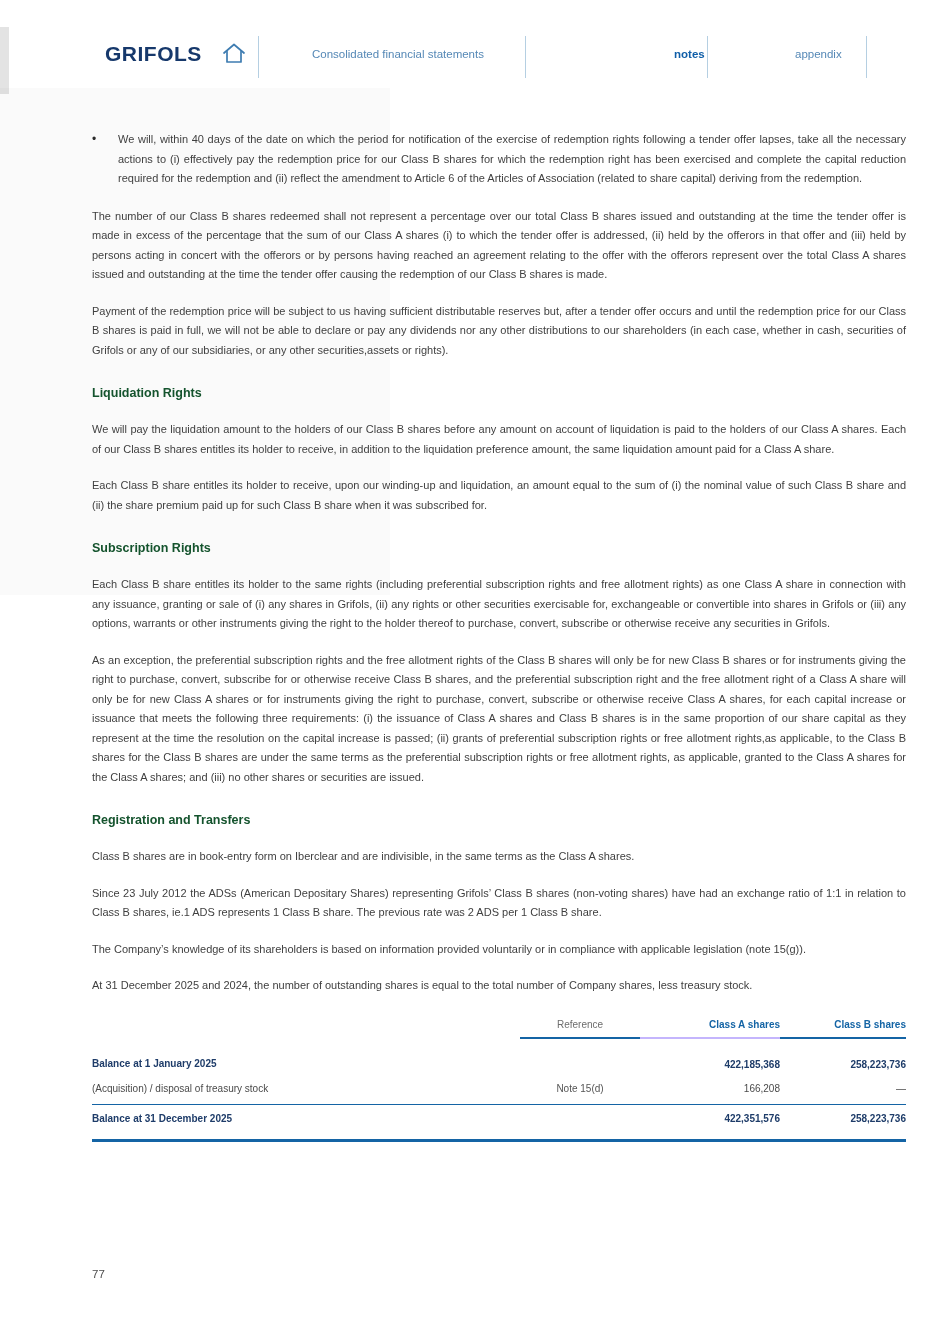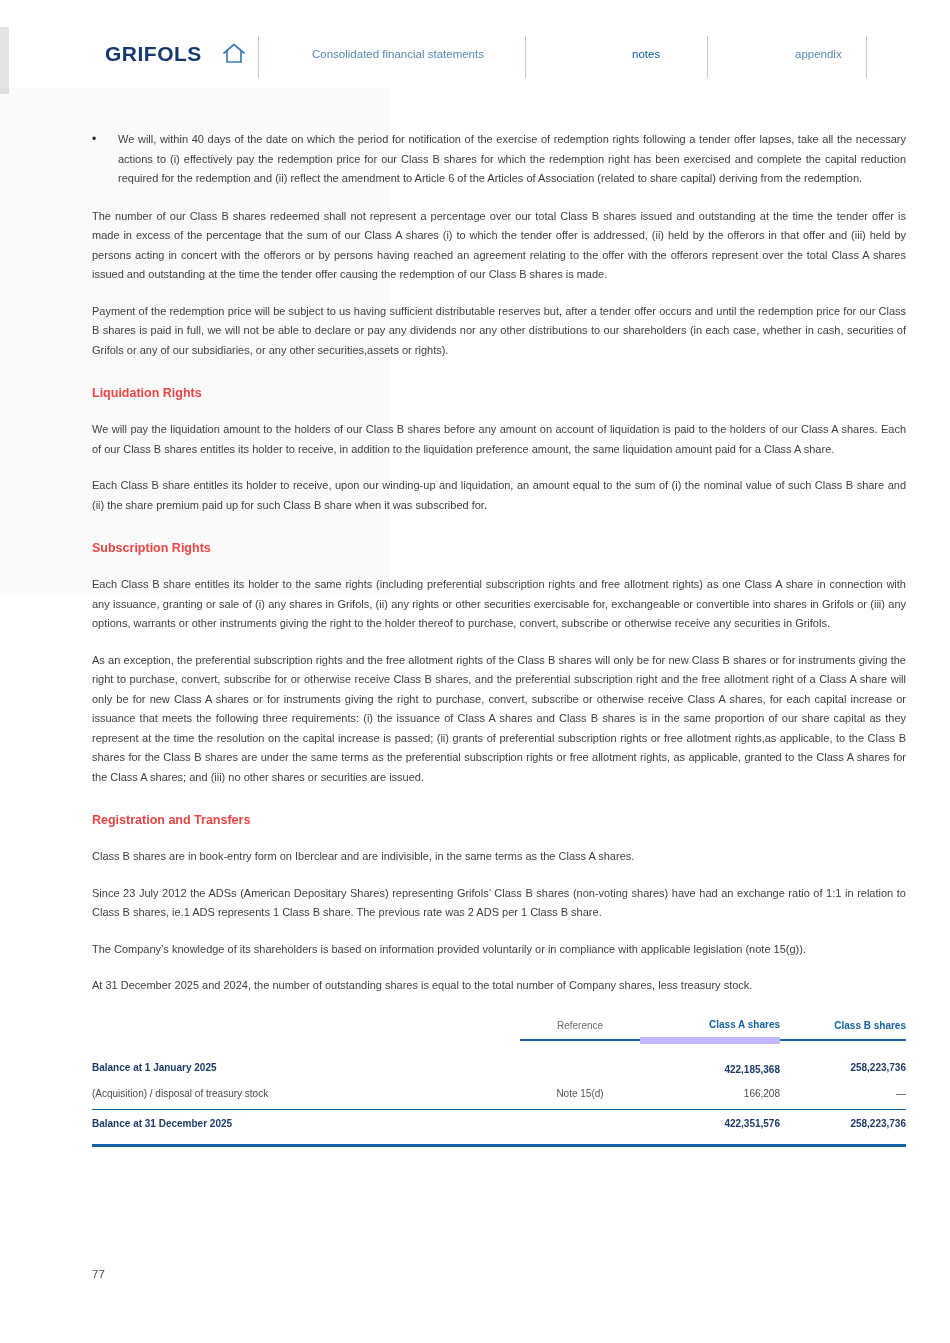--- a/index.html
+++ b/index.html
@@ -28,44 +28,44 @@
   .v-sep { position:absolute; top:6px; width:1px; height:42px; background:#b5cfe2; }
   .sep-1 { left:258px; }
   .sep-2 { left:525px; }
   .sep-3 { left:707px; }
   .sep-4 { left:866px; }
   .nav-item {
     position:absolute; top:18px;
     font-size:11.5px; color:#5588b6; cursor:pointer; white-space:nowrap;
   }
   .nav-1 { left:312px; }
-  .nav-2 { left:632px; font-weight:normal; color:#0f5ea8; }
+  .nav-2 { left:674px; font-weight:bold; color:#0f5ea8; }
   .nav-3 { left:795px; }
 
   
   .content { position:absolute; left:92px; top:130px; width:814px; }
   .para {
     font-size:11px; line-height:19.5px; text-align:justify;
     color:#3f3f3f; margin-bottom:17px;
   }
   .bullet-item { display:flex; margin-bottom:18px; }
   .bullet-marker { width:26px; flex:0 0 26px; font-size:12px; color:#2b2b2b; line-height:19.5px; }
   .bullet-text { flex:1; font-size:11px; line-height:19.5px; text-align:justify; color:#3f3f3f; }
   .section-heading {
-    font-size:12.5px; font-weight:bold; color:#ef4444;
+    font-size:12.5px; font-weight:bold; color:#14532d;
     margin:26px 0 20px 0;
   }
   .table-intro { margin-bottom:10px; }
 
   
   .fin-table { width:100%; border-collapse:collapse; font-size:10px; margin-top:4px; }
   .fin-table th, .fin-table td { padding:4px 0; line-height:16px; }
   th.col-label { border-bottom:none; }
   th.col-ref { width:120px; text-align:center; color:#6d6d6d; font-weight:normal; border-bottom:2px solid #1464a5; }
-  th.col-a   { width:140px; text-align:right;  color:#1464a5; font-weight:bold;   border-bottom:7px solid #c4b5fd; }
+  th.col-a   { width:140px; text-align:right;  color:#1464a5; font-weight:bold;   border-bottom:2px solid #c4b5fd; }
   th.col-b   { width:126px; text-align:right;  color:#1464a5; font-weight:bold;   border-bottom:2px solid #1464a5; }
   td.c-label { text-align:left;  color:#4a4a4a; }
   td.c-ref   { text-align:center; color:#555555; }
   td.c-a     { text-align:right; color:#4a4a4a; }
   td.c-b     { text-align:right; color:#4a4a4a; }
   tr.first-row td { padding-top:18px; }
   tr.bold-row td { font-weight:bold; color:#1e3c69; }
   tr.mid-row td { padding-bottom:7px; }
   tr.total-row td { border-top:1px solid #1464a5; border-bottom:3px solid #1464a5; padding-top:6px; padding-bottom:12px; }
 

